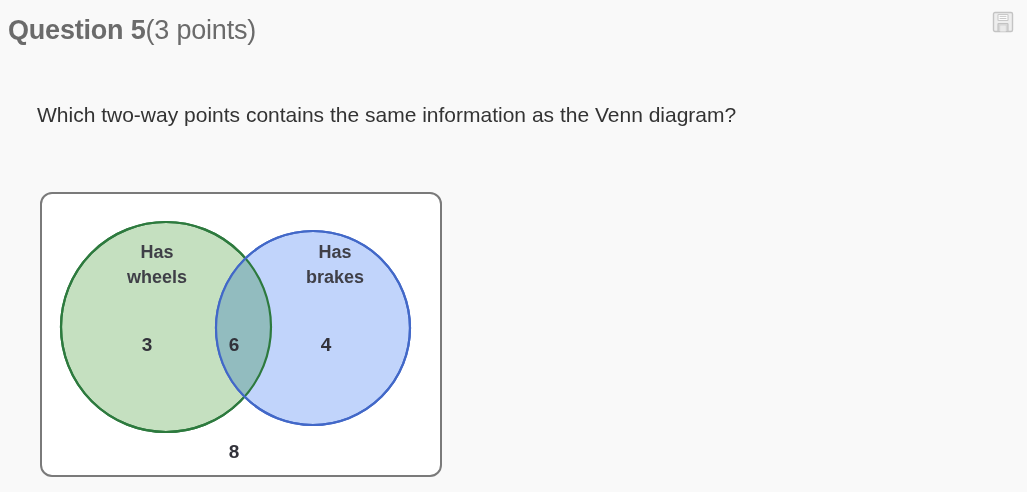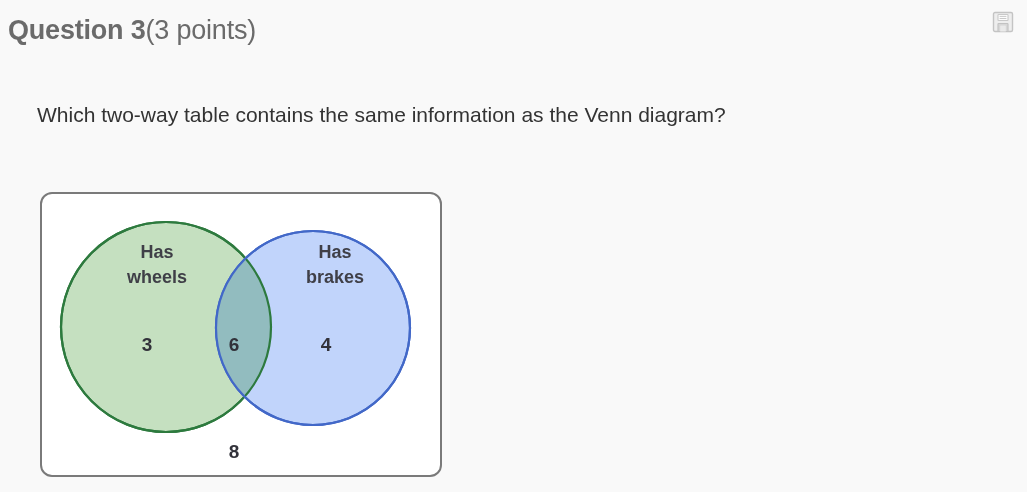--- a/index.html
+++ b/index.html
@@ -102,35 +102,35 @@
     font-family: "Liberation Sans", sans-serif;
     font-size: 19px;
     font-weight: bold;
     fill: #32323a;
   }
 </style>
 </head>
 <body>
 
 <div id="question-header">
-  <span class="q-title">Question 3</span><span class="q-points">(3 points)</span>
+  <span class="q-title">Question 5</span><span class="q-points">(3 points)</span>
 </div>
 
 <button id="save-icon-btn" title="Save">
   <svg width="22" height="22" viewBox="0 0 22 22">
     <rect x="1.5" y="1.5" width="19" height="19" rx="1.5" ry="1.5" fill="#eeeeee" stroke="#c4c4c4" stroke-width="1.4"></rect>
     <rect x="6" y="3.5" width="10" height="6" rx="0.6" ry="0.6" fill="#fcfcfc" stroke="#c9c9c9" stroke-width="1.1"></rect>
     <line x1="7.6" y1="5.4" x2="14.4" y2="5.4" stroke="#c9c9c9" stroke-width="1"></line>
     <line x1="7.6" y1="7.5" x2="14.4" y2="7.5" stroke="#c9c9c9" stroke-width="1"></line>
     <rect x="6" y="12.5" width="10" height="8" rx="0.6" ry="0.6" fill="#d7d7d7" stroke="#c2c2c2" stroke-width="1.1"></rect>
     <rect x="8.2" y="14.6" width="5.6" height="5.9" fill="#eaeaea"></rect>
   </svg>
 </button>
 
-<div id="question-prompt">Which two-way table contains the same information as the Venn diagram?</div>
+<div id="question-prompt">Which two-way points contains the same information as the Venn diagram?</div>
 
 <div id="venn-card">
   <svg id="venn-svg" viewBox="0 0 402 285">
     <defs>
       <clipPath id="clip-left-circle">
         <circle cx="124" cy="133" r="105"></circle>
       </clipPath>
     </defs>
 
     <circle cx="124" cy="133" r="105" fill="#c5e0c0" stroke="#2d7a3e" stroke-width="2.2"></circle>

